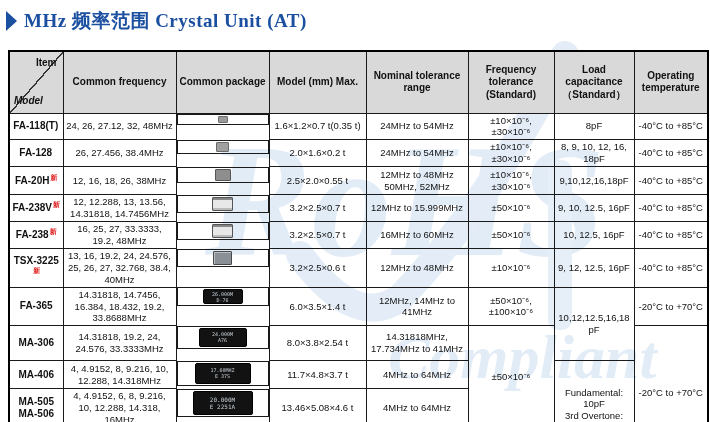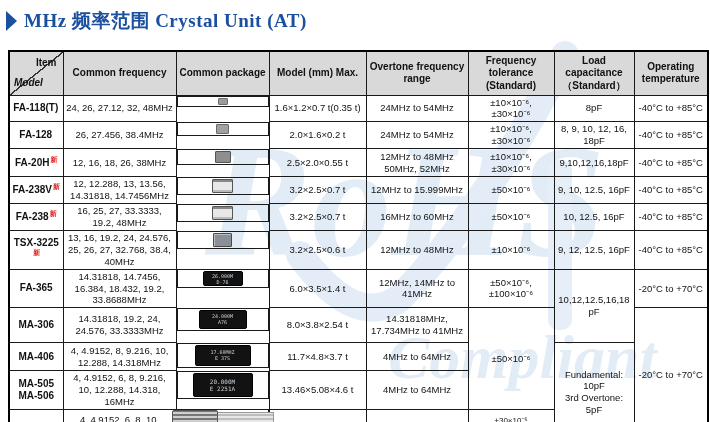--- a/index.html
+++ b/index.html
@@ -72,29 +72,29 @@
     <col style="width:54px">
       <col style="width:113px">
       <col style="width:93px">
       <col style="width:97px">
     <col style="width:102px">
       <col style="width:86px">
       <col style="width:80px">
       <col style="width:74px">
   </colgroup>
   <tbody>
-      <tr style="height:44px">
+      <tr style="height:62px">
     <th class="diag">
       <span class="item">Item</span>
       <span class="model">Model</span>
     </th>
     <th>Common  frequency</th>
     <th>Common package</th>
     <th>Model (mm) Max.</th>
-    <th>Overtone frequency
+    <th>Nominal tolerance
 range</th>
     <th>Frequency
 tolerance
 (Standard)</th>
     <th>Load
 capacitance
 （Standard）</th>
     <th>Operating
 temperature</th>
   </tr>

